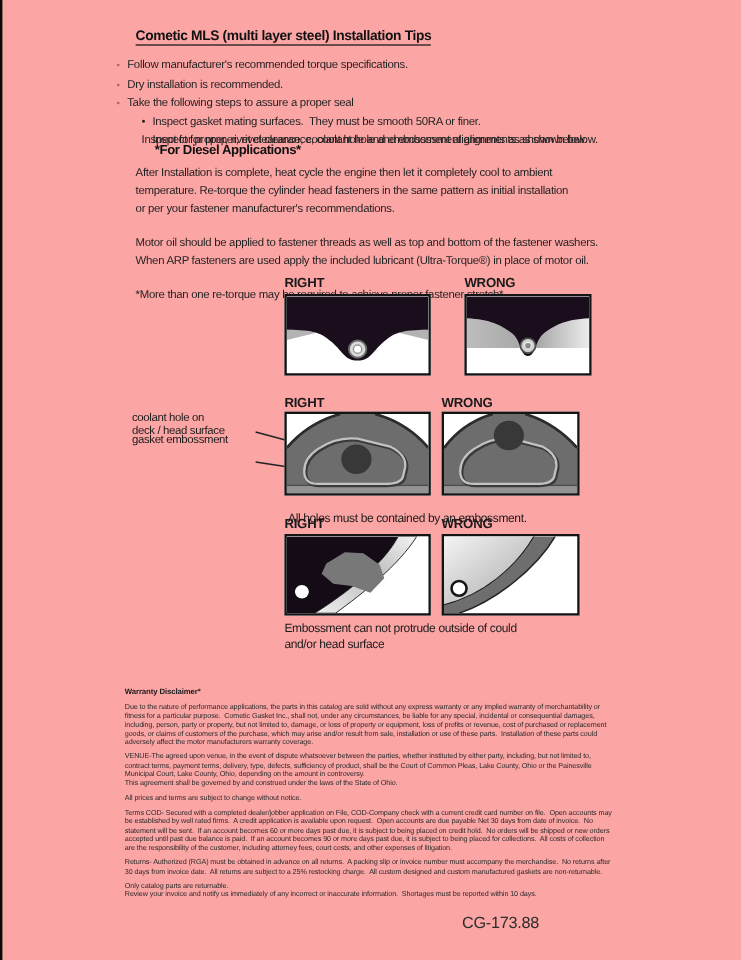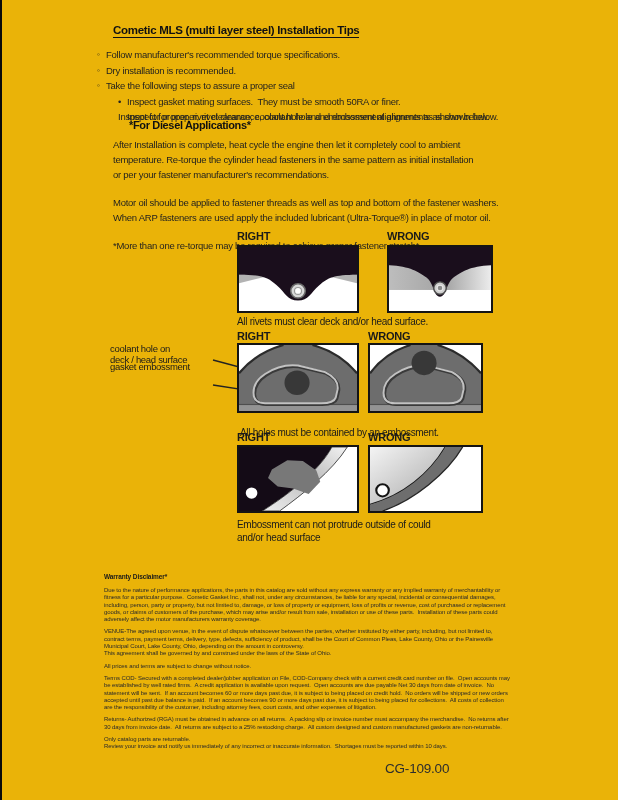--- a/index.html
+++ b/index.html
@@ -1,17 +1,17 @@
 <!DOCTYPE html>
 <html><head>
 <meta charset="utf-8">
 <style>
   html,body{margin:0;padding:0;background:#e8e8e8;}
   #page{
-    position:relative;width:618px;height:800px;background:#eab308;
+    position:relative;width:618px;height:800px;background:#fca5a5;
     font-family:"Liberation Sans",sans-serif;color:#1f1f1f;overflow:hidden;
     margin:0 auto;
   }
   .leftbar{position:absolute;left:0;top:0;width:2px;height:800px;background:#0a0a0a;}
   #title{
     position:absolute;left:113px;top:24px;margin:0;
     font-size:11.5px;font-weight:bold;letter-spacing:-0.3px;color:#111;
     border-bottom:1.5px solid #111;padding-bottom:1px;display:inline-block;
   }
   #tips{position:absolute;left:97px;top:47px;width:470px;font-size:9.5px;letter-spacing:-0.25px;}
@@ -110,21 +110,20 @@
       </defs>
       <rect width="106" height="67" fill="#ffffff"></rect>
       <rect x="0" y="19" width="106" height="26" fill="url(#gradA)"></rect>
       <rect x="0" y="45" width="106" height="22" fill="#ffffff"></rect>
       <path d="M0,0 H106 V19 C84,20 75,26 67,32 C59,38 60,52 53,52 C46,52 47,38 39,32 C31,26 22,20 0,19 Z" fill="#1a0e1c"></path>
       <circle cx="53" cy="43" r="6.5" fill="#cfcfcf" stroke="#4d4d4d" stroke-width="1.5"></circle>
       <circle cx="53" cy="43" r="3" fill="#8a8a8a" stroke="#e8e8e8" stroke-width="1.2"></circle>
     </svg>
   </div>
 
-  <div class="dcap" style="left:237px;top:316px;">All rivets must clear deck and/or head surface.</div>
 
   <div class="dlabel" style="left:237px;top:330px;width:122px;">RIGHT</div>
   <div class="dlabel" style="left:368px;top:330px;width:115px;">WRONG</div>
 
   <div class="sidelabel" style="left:110px;top:344px;">coolant hole on
 deck / head surface</div>
   <div class="sidelabel" style="left:110px;top:362px;">gasket embossment</div>
 
   <svg id="leader-lines" viewBox="0 0 100 48">
     <line x1="8" y1="8" x2="90" y2="30" stroke="#222222" stroke-width="1.3"></line>
@@ -220,14 +219,14 @@
 be established by well rated firms.  A credit application is available upon request.  Open accounts are due payable Net 30 days from date of invoice.  No
 statement will be sent.  If an account becomes 60 or more days past due, it is subject to being placed on credit hold.  No orders will be shipped or new orders
 accepted until past due balance is paid.  If an account becomes 90 or more days past due, it is subject to being placed for collections.  All costs of collection
 are the responsibility of the customer, including attorney fees, court costs, and other expenses of litigation.</p>
     <p>Returns- Authorized (RGA) must be obtained in advance on all returns.  A packing slip or invoice number must accompany the merchandise.  No returns after
 30 days from invoice date.  All returns are subject to a 25% restocking charge.  All custom designed and custom manufactured gaskets are non-returnable.</p>
     <p>Only catalog parts are returnable.
 Review your invoice and notify us immediately of any incorrect or inaccurate information.  Shortages must be reported within 10 days.</p>
   </div>
 
-  <div id="footer">CG-109.00</div>
+  <div id="footer">CG-173.88</div>
 </div>
 
 </body></html>

